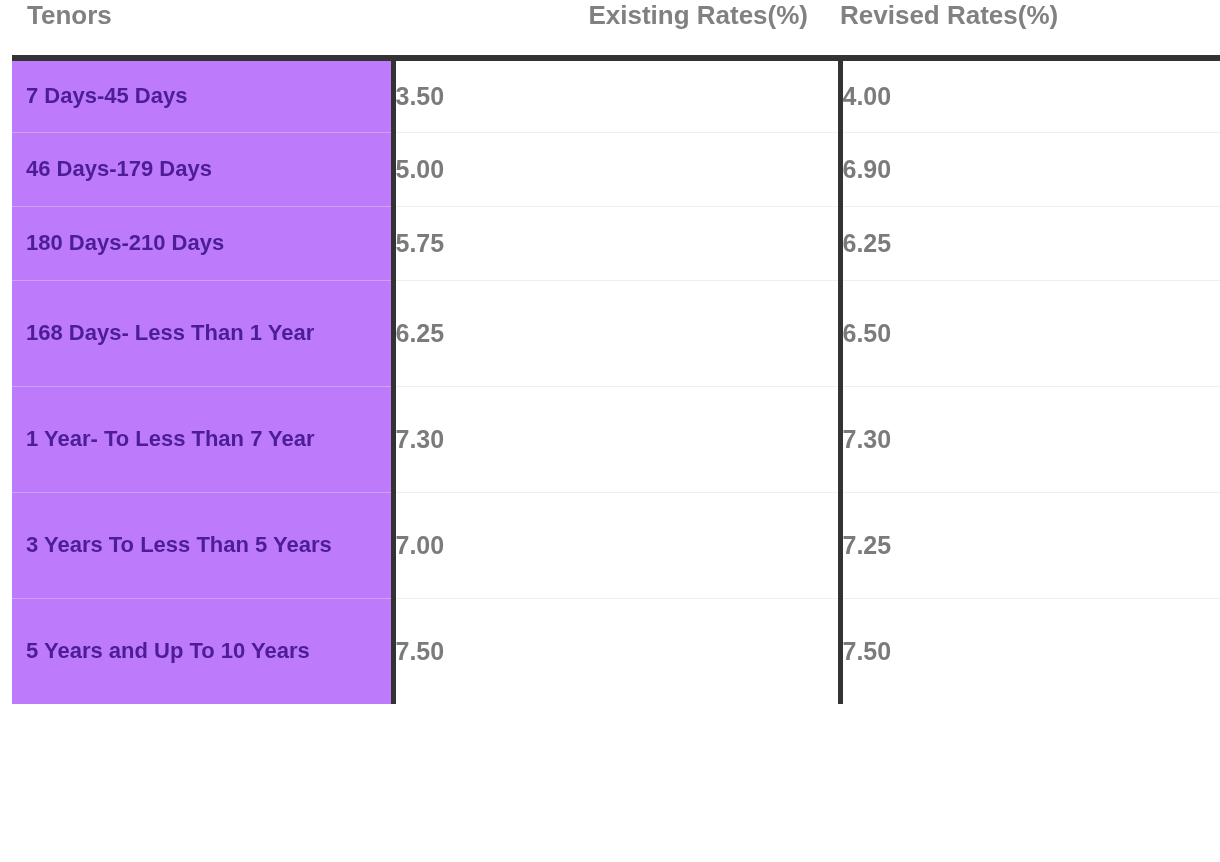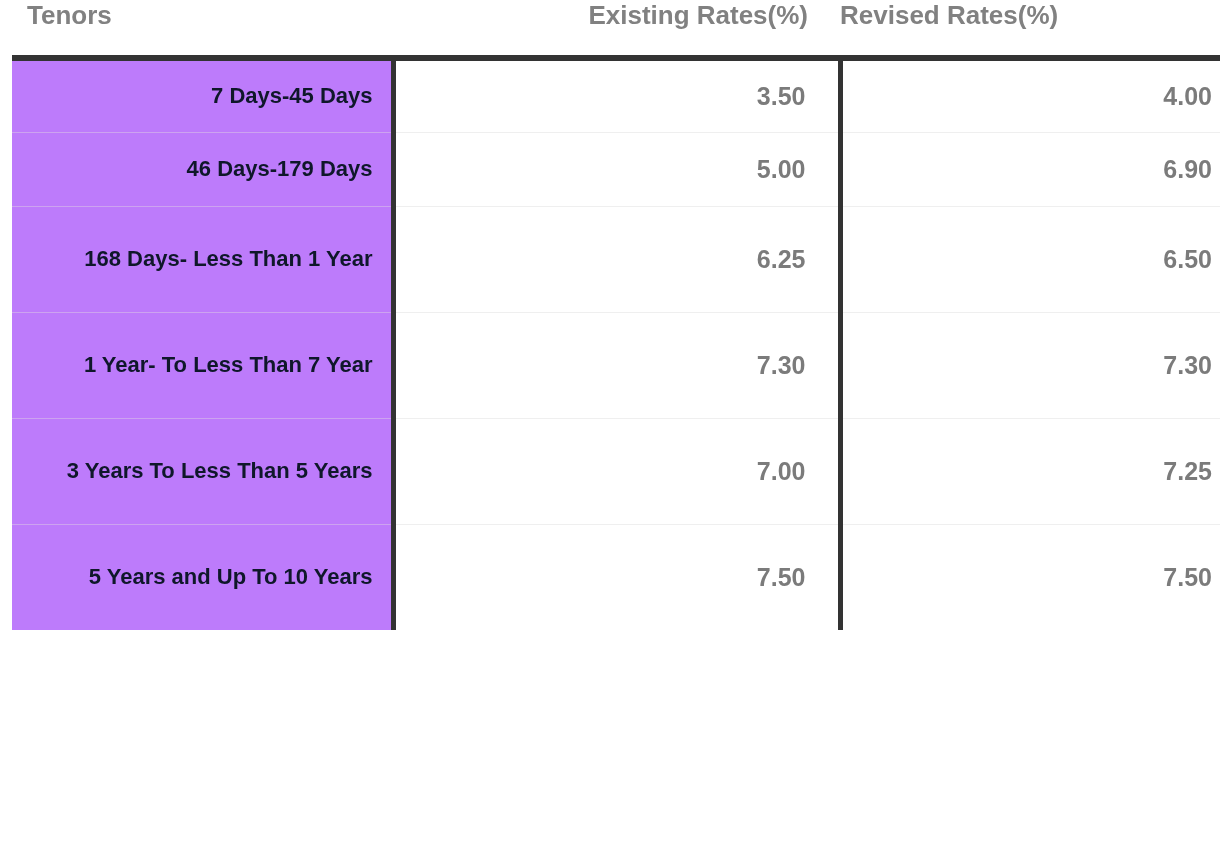--- a/index.html
+++ b/index.html
@@ -64,35 +64,34 @@
   }
 
   
   tbody td {
     vertical-align: middle;
     background: #ffffff;
   }
 
   td.c-tenor {
     background: #bd7bfb;
-    color: #0f172a;
+    color: #4c1d95;
     font-size: 22px;
     font-weight: bold;
     line-height: 1.45;
     padding: 14px 18px 14px 14px;
     border-right: 5px solid #333333;
     border-bottom: 1px solid #cda3f0;
-    text-align: right;
   }
 
   td.c-val {
     color: #7b7b7b;
     font-size: 25px;
     font-weight: bold;
-    text-align: right;
+    text-align: left;
     border-bottom: 1px solid #efefef;
   }
 
   td.c-existing {
     padding-right: 32px;
     border-right: 5px solid #333333;
   }
 
   td.c-revised {
     padding-right: 8px;
@@ -130,20 +129,25 @@
         <td class="c-val c-existing">3.50</td>
         <td class="c-val c-revised">4.00</td>
       </tr>
 
       <tr class="row-short">
         <td class="c-tenor">46 Days-179 Days</td>
         <td class="c-val c-existing">5.00</td>
         <td class="c-val c-revised">6.90</td>
       </tr>
 
+      <tr class="row-short">
+        <td class="c-tenor">180 Days-210 Days</td>
+        <td class="c-val c-existing">5.75</td>
+        <td class="c-val c-revised">6.25</td>
+      </tr>
 
       <tr class="row-tall">
         <td class="c-tenor">168 Days- Less Than 1 Year</td>
         <td class="c-val c-existing">6.25</td>
         <td class="c-val c-revised">6.50</td>
       </tr>
 
       <tr class="row-tall">
         <td class="c-tenor">1 Year- To Less Than 7 Year</td>
         <td class="c-val c-existing">7.30</td>

